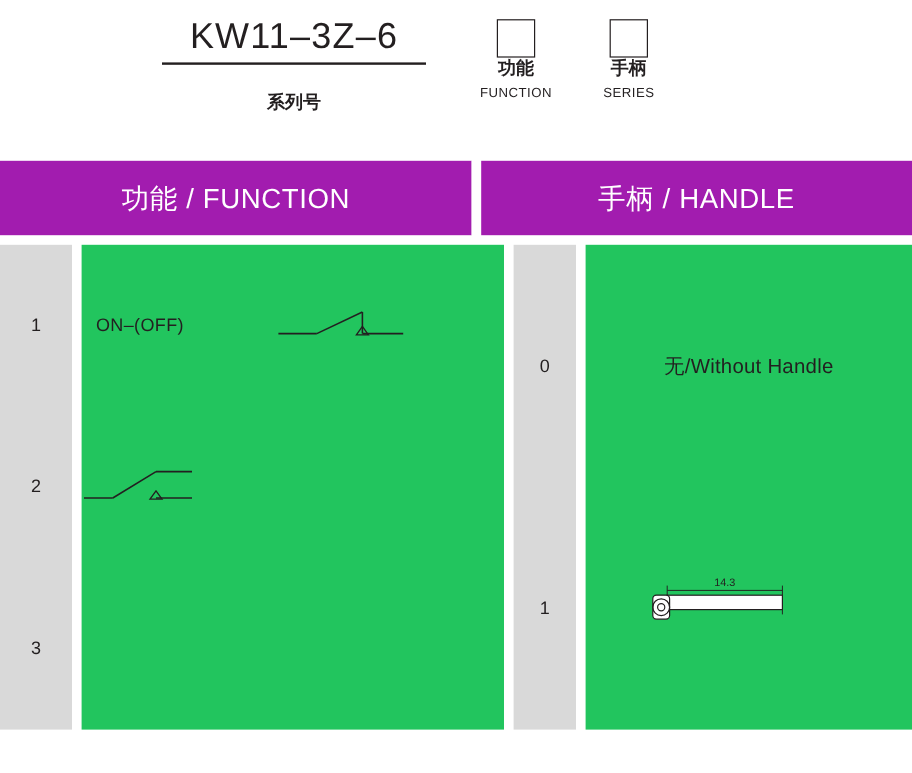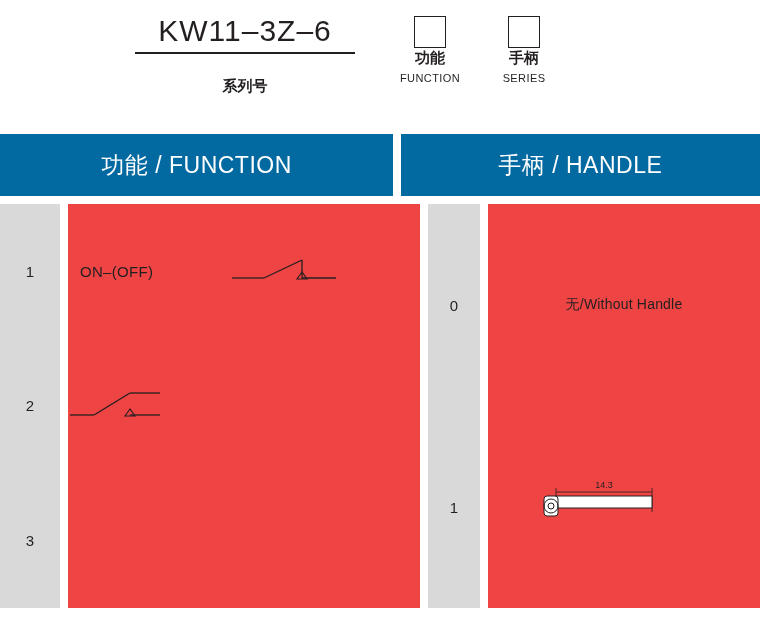--- a/index.html
+++ b/index.html
@@ -82,21 +82,21 @@
     margin-top: 3px;
     line-height: 15px;
   }
 
   
   .bars {
     display: flex;
     height: 62px;
   }
   .bar {
-    background: #0369a1;
+    background: #a21caf;
     color: #ffffff;
     display: flex;
     align-items: center;
     justify-content: center;
     font-size: 23px;
     letter-spacing: 0.5px;
   }
   .bar.func { width: 420px; }
   .bar-gap { width: 8px; background: #ffffff; }
   .bar.handle { width: 384px; }
@@ -116,21 +116,21 @@
 
   .idx-col {
     background: #d9d9d9;
     display: flex;
     flex-direction: column;
   }
   .idx-col.func { width: 60px; }
   .idx-col.handle { width: 52px; }
 
   .content-col {
-    background: #ef4444;
+    background: #22c55e;
     display: flex;
     flex-direction: column;
   }
   .content-col.func { width: 352px; }
   .content-col.handle { width: 272px; }
 
   .row {
     display: flex;
     align-items: center;
   }
@@ -156,21 +156,21 @@
     height: 50px;
   }
 
   .handle-cell {
     width: 100%;
     display: flex;
     align-items: center;
     justify-content: center;
   }
   .handle-note {
-    font-size: 14px;
+    font-size: 17px;
     color: #231f20;
     letter-spacing: 0.2px;
   }
   .handle-drawing {
     width: 180px;
     height: 70px;
   }
 </style>
 </head>
 <body>

